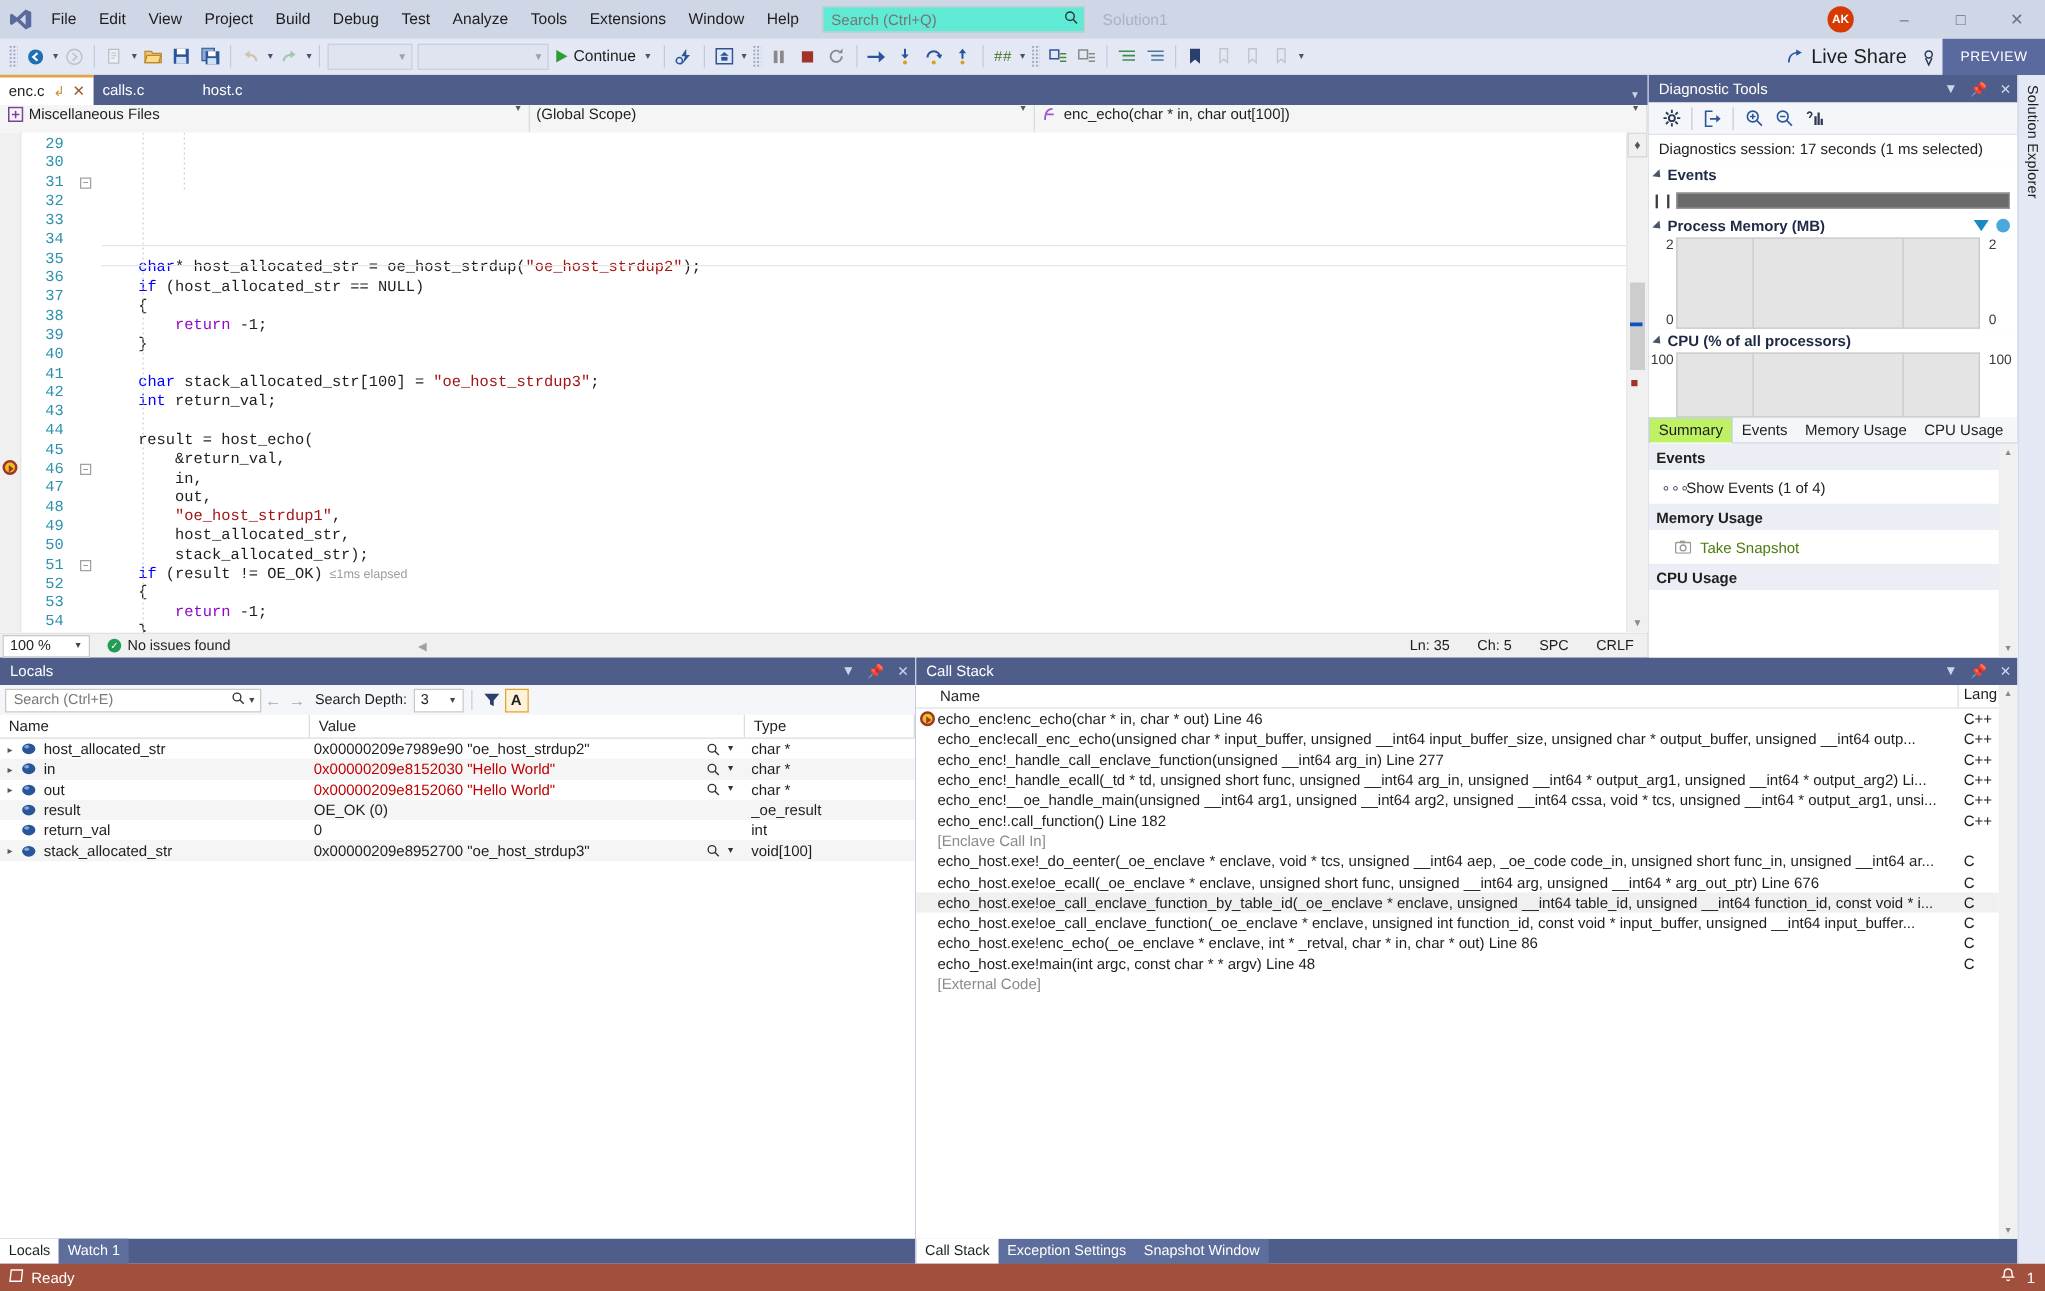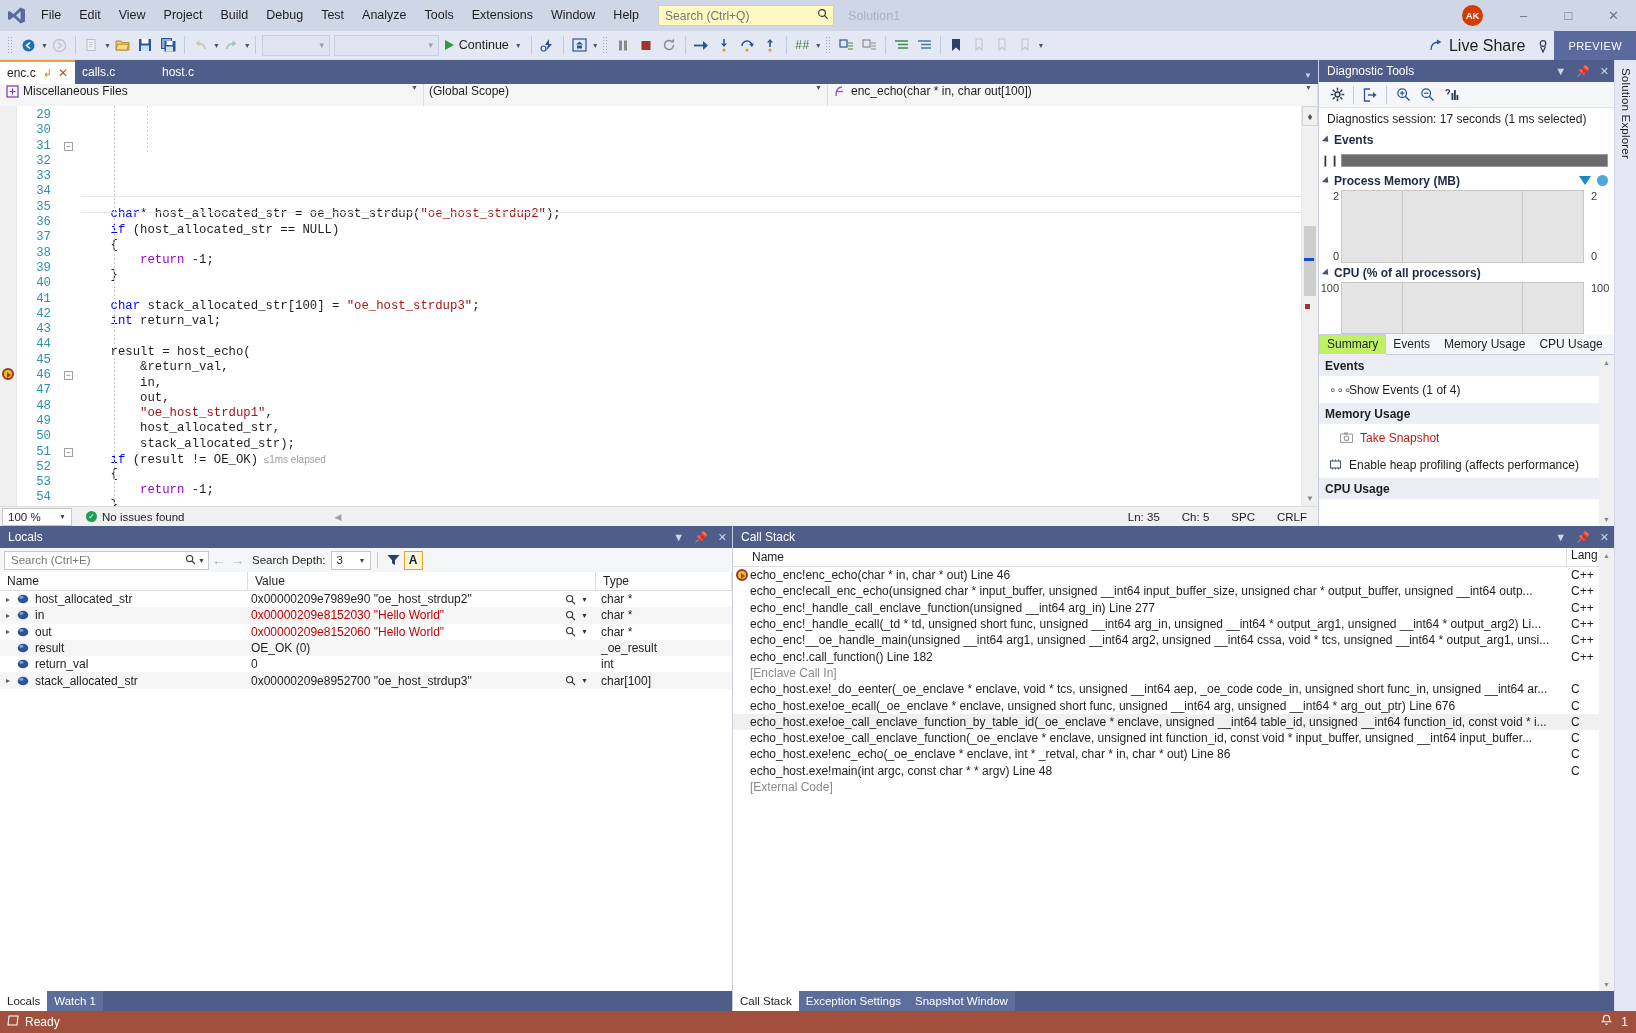--- a/index.html
+++ b/index.html
@@ -16,21 +16,21 @@
 
   
   .titlebar {
     height: 31px; background: #cfd6e6; display: flex; align-items: center;
     flex: 0 0 31px; position: relative;
   }
   .vs-logo { width: 32px; height: 31px; display: flex; align-items: center; justify-content: center; }
   .menu { display: flex; align-items: center; height: 31px; }
   .menu-item { padding: 0 9px; height: 31px; line-height: 31px; font-size: 12.5px; color: #1e1e1e; cursor: default; white-space: nowrap; }
   .search-box {
-    margin-left: 10px; width: 176px; height: 21px; background: #fef9c3; border: 1px solid #ccc;
+    margin-left: 10px; width: 210px; height: 21px; background: #5eead4; border: 1px solid #ccc;
     display: flex; align-items: center; padding: 0 4px 0 6px; font-size: 12px; color: #767676;
   }
   .search-box span.txt { flex: 1; }
   .solution-name { margin-left: 14px; font-size: 12.5px; color: #a8b2c8; }
   .win-ctrls { position: absolute; right: 0; top: 0; height: 31px; display: flex; align-items: center; }
   .avatar {
     width: 21px; height: 21px; border-radius: 50%; background: #d83b01; color: #fff;
     font-size: 9.5px; display: flex; align-items: center; justify-content: center; margin-right: 18px; font-weight: bold;
   }
   .wbtn { width: 45px; height: 31px; display: flex; align-items: center; justify-content: center; color: #6b7488; font-size: 13px; }
@@ -154,21 +154,21 @@
   .mem-tri { width: 0; height: 0; border-left: 6px solid transparent; border-right: 6px solid transparent;
      border-top: 9px solid #1a8ac4; margin-right: 6px; }
   .mem-circ { width: 11px; height: 11px; border-radius: 50%; background: #4aa8dc; }
   .diag-tabs { height: 21px; display: flex; align-items: flex-end; background: #f5f6fa; border-bottom: 1px solid #c8cee0; }
   .dtab { font-size: 12px; padding: 2px 7px 3px; color: #1e1e1e; }
   .dtab.active { background: #bef264; border: 1px solid #c8cee0; border-bottom: 1px solid #fff; position: relative; top: 1px; }
   .diag-content { flex: 1 1 auto; background: #fff; overflow: hidden; position: relative; }
   .dc-hdr { height: 21px; display: flex; align-items: center; padding-left: 6px; font-size: 12px; font-weight: bold; background: #eceef5; }
   .dc-row { height: 27px; display: flex; align-items: center; padding-left: 10px; font-size: 12px; }
   .dc-row .ic { width: 20px; display: flex; align-items: center; color: #4a5468; }
-  .dc-row.dim { color: #b91c1c; padding-left: 21px; }
+  .dc-row.dim { color: #4d7c0f; padding-left: 21px; }
   .dc-scroll { position: absolute; right: 0; top: 0; bottom: 0; width: 15px; background: #f0f0f0; }
   .dc-scroll .a { position: absolute; left: 0; right: 0; height: 14px; display: flex; align-items: center; justify-content: center; font-size: 7px; color: #868999; }
 
   
   .bottom-region { flex: 1 1 auto; display: flex; min-height: 0; }
   .locals-pane { width: 733px; flex: 0 0 733px; display: flex; flex-direction: column; background: #fff; border-right: 1px solid #c8cee0;}
   .callstack-pane { flex: 1 1 auto; display: flex; flex-direction: column; background: #fff; min-width: 0;}
 
   .locals-tb { height: 24px; flex: 0 0 24px; display: flex; align-items: center; background: #f5f6fa; padding: 0 4px; }
   .lsearch { width: 205px; height: 19px; background: #fff; border: 1px solid #c8c8c8; display: flex; align-items: center;
@@ -744,29 +744,20 @@
             <div class="dc-row dim">
               <span class="ic">
                 <svg width="13" height="11" viewBox="0 0 13 11">
                     <rect x="0.5" y="2" width="12" height="8.5" rx="1" fill="none" stroke="#9a9a9a" stroke-width="1.1"></rect>
                     <circle cx="6.5" cy="6.3" r="2.3" fill="none" stroke="#9a9a9a" stroke-width="1.1"></circle>
                     <rect x="4" y="0.5" width="4" height="2" fill="#9a9a9a"></rect>
                   </svg>
               </span>
               <span>Take Snapshot</span>
             </div>
-            <div class="dc-row">
-              <span class="ic">
-                <svg width="13" height="11" viewBox="0 0 13 11">
-                    <rect x="1.5" y="2" width="10" height="7" fill="none" stroke="#4a5468" stroke-width="1.1"></rect>
-                    <path d="M3.5 2V0.5M6.5 2V0.5M9.5 2V0.5M3.5 9v1.5M6.5 9v1.5M9.5 9v1.5" stroke="#4a5468" stroke-width="1"></path>
-                  </svg>
-              </span>
-              <span>Enable heap profiling (affects performance)</span>
-            </div>
             <div class="dc-hdr">CPU Usage</div>
             <div class="dc-scroll">
               <div class="a" style="top:0">▲</div>
               <div class="a" style="bottom:0">▼</div>
             </div>
           </div>
         </div>
       </div>
 
       <div class="bottom-region">
@@ -929,21 +920,21 @@
                   <div class="gc-val">
                     <span>0x00000209e8952700 "oe_host_strdup3"</span>
                     <span class="mag">
                       <svg width="11" height="11" viewBox="0 0 11 11">
                         <circle cx="4.6" cy="4.6" r="3.1" fill="none" stroke="#333" stroke-width="1.1"></circle>
                         <line x1="6.8" y1="6.8" x2="10" y2="10" stroke="#333" stroke-width="1.1"></line>
                       </svg>
                     </span>
                     <span class="magc">▼</span>
                   </div>
-                  <div class="gc-type">char[100]</div>
+                  <div class="gc-type">void[100]</div>
                 </div>
               </div>
           </div>
 
           <div class="pane-tabs">
             <div class="ptab active">Locals</div>
             <div class="ptab on">Watch 1</div>
           </div>
         </div>
 

